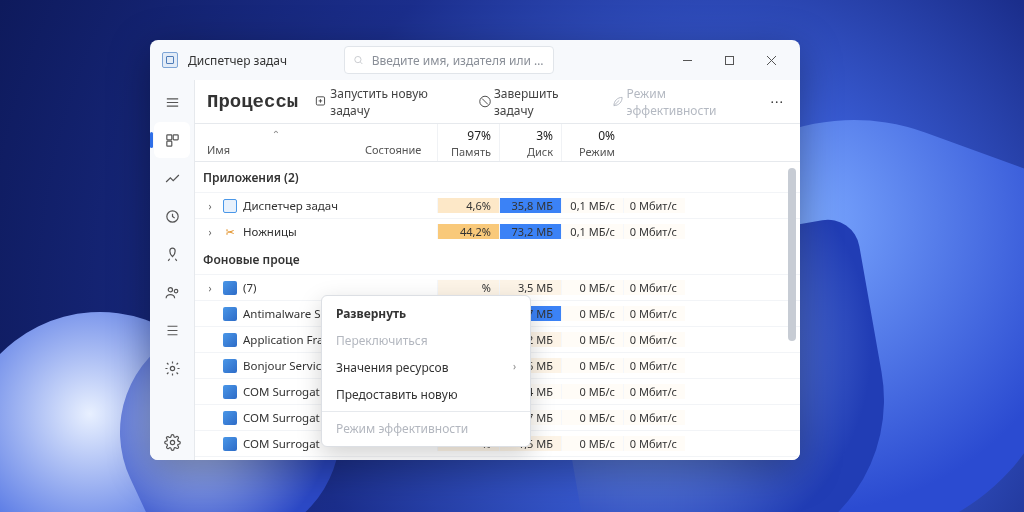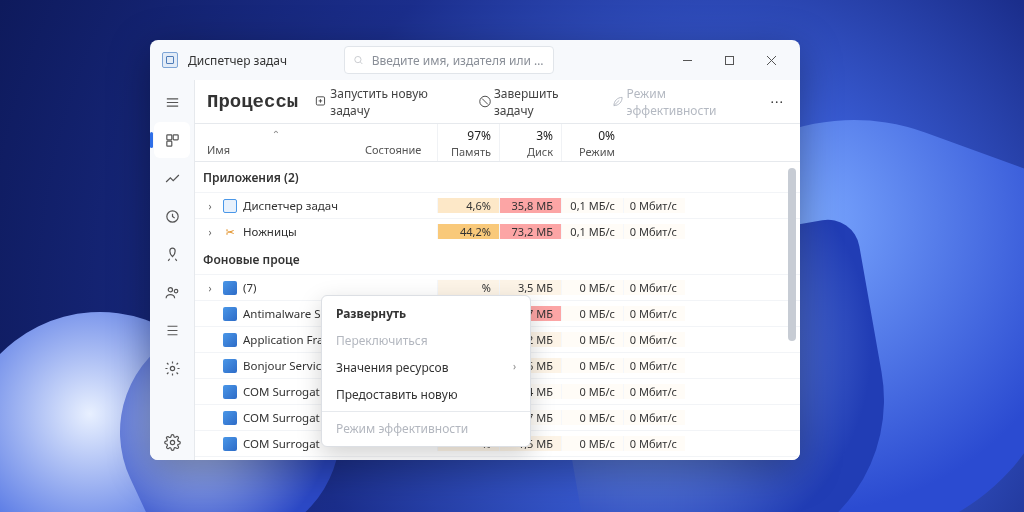--- a/index.html
+++ b/index.html
@@ -58,21 +58,21 @@
   .row { display: flex; align-items: center; height: 26px; font-size: 11.5px; border-top: 1px solid #f2f4f7; }
   .row .c-name { flex: 0 0 162px; display: flex; align-items: center; gap: 6px; padding-left: 8px; white-space: nowrap; overflow: hidden; }
   .row .expander { width: 14px; text-align: center; color: #666; font-size: 10px; }
   .row .proc-icon { width: 14px; height: 14px; flex-shrink:0; }
   .row .c-status { flex: 0 0 80px; }
   .row .c-num { flex: 0 0 62px; text-align: right; padding-right: 8px; font-size: 11px; border-left: 1px solid #f5f7fa; }
   .heat1 { background: #fdf4e7; }
   .heat2 { background: #fde8c8; }
   .heat4 { background: #f9c97a; }
   .heat-mem1 { background: #fdf4e7; }
-  .heat-mem2 { background: #fca5a5; }
+  .heat-mem2 { background: #3b82f6; }
   .cold { background: #fffcf7; }
   
   .icon-blue { background: linear-gradient(135deg,#4a97e8,#2d6bc7); border-radius:2px; }
   .icon-box { border:1px solid #4a97e8; border-radius:2px; background:#e8f1fc; }
   .icon-scissors { color:#e08a1a; font-size:11px; line-height:14px; text-align:center; }
 
   
   .ctxmenu {
     position: absolute; left: 126px; top: 171px; width: 210px;
     background: #fff; border: 1px solid #dcdfe4; border-radius: 6px;

